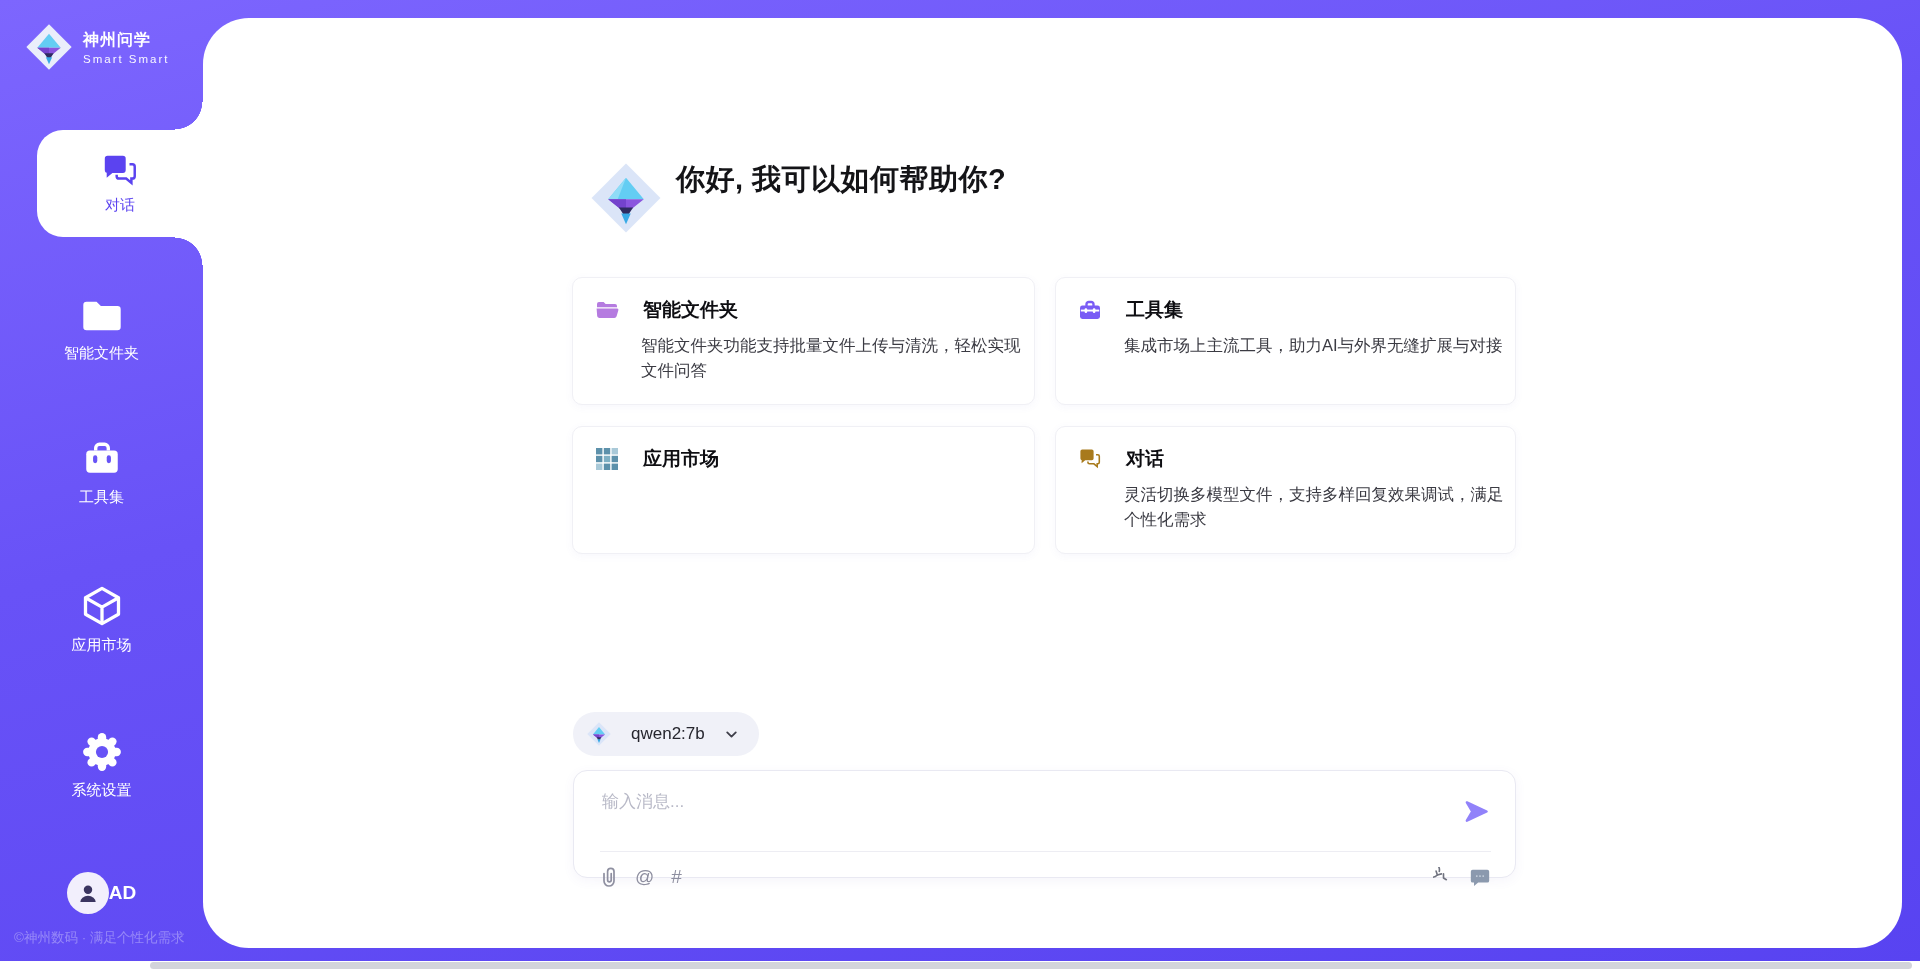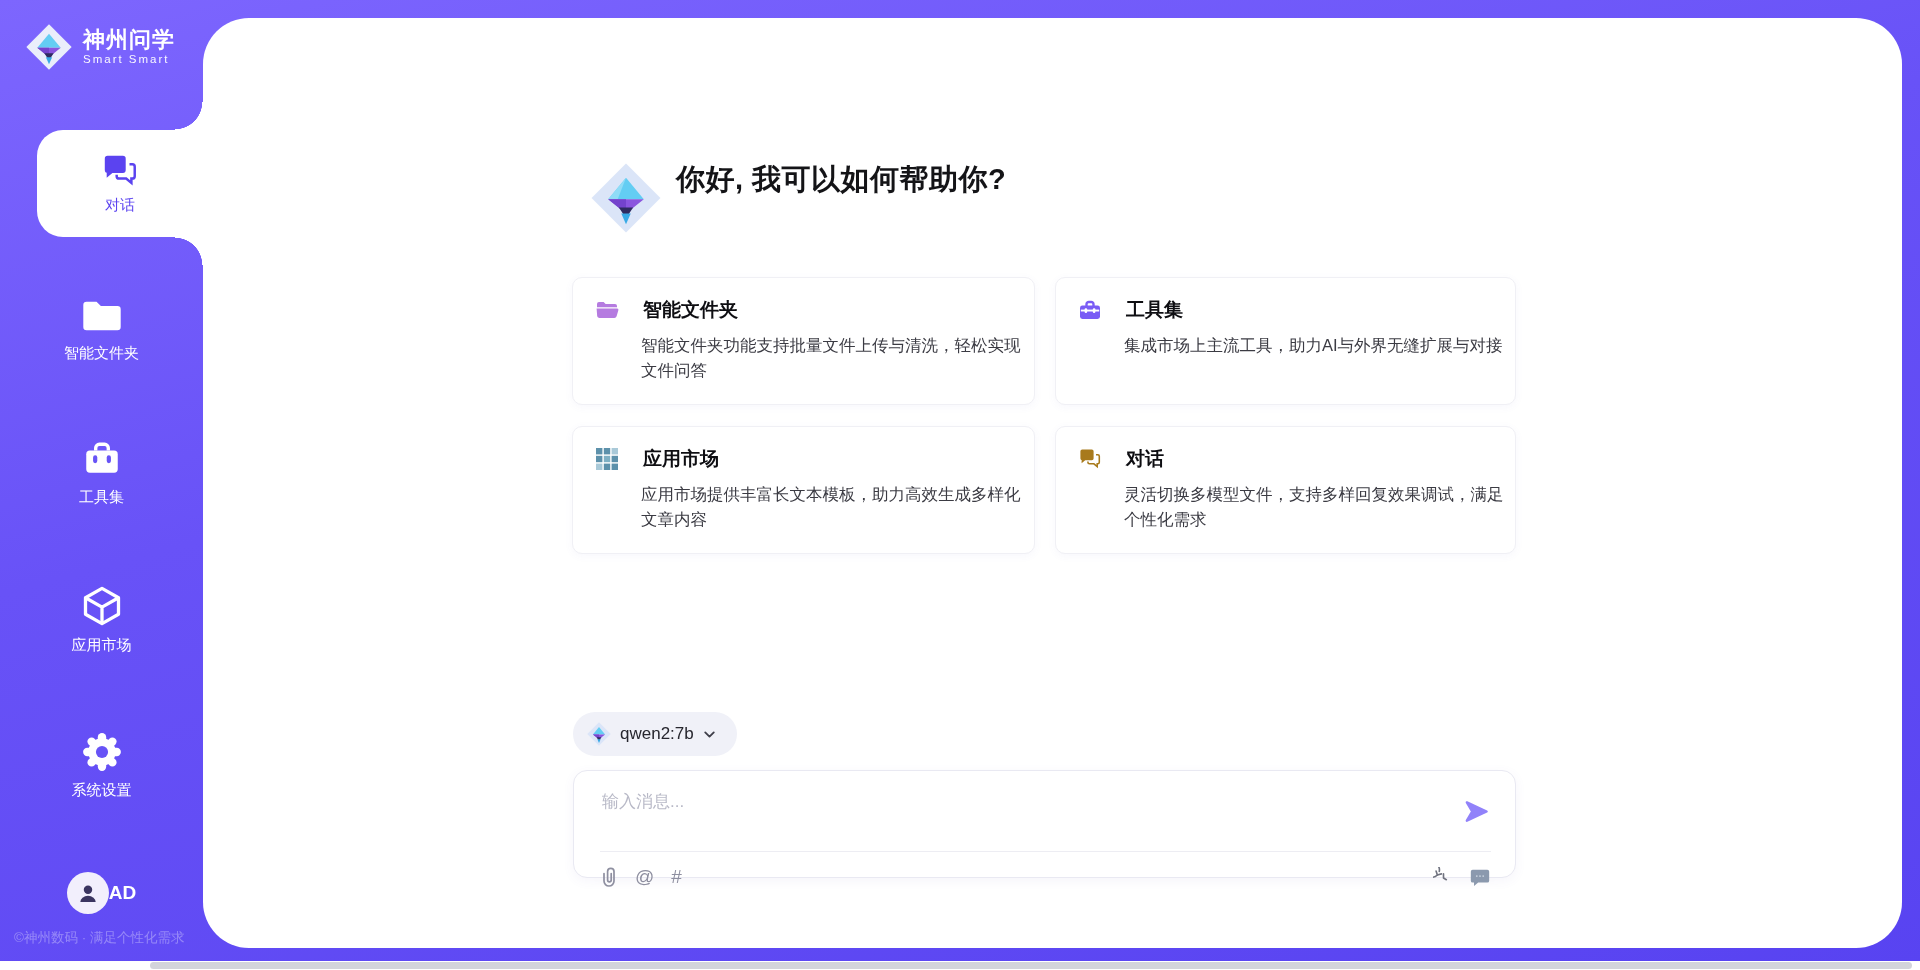--- a/index.html
+++ b/index.html
@@ -10,21 +10,21 @@
     -webkit-font-smoothing:antialiased;
   }
   
   .main-panel{
     position:absolute;left:203px;top:18px;width:1699px;height:930px;
     background:#fff;border-radius:46px;
   }
   
   .sidebar{position:absolute;left:0;top:0;width:203px;height:970px;}
   .brand{position:absolute;left:24px;top:22px;display:flex;align-items:center;gap:9px;}
-  .brand-name{color:#fff;font-size:22px;font-weight:700;letter-spacing:1px;line-height:22px;}
+  .brand-name{color:#fff;font-size:16px;font-weight:700;letter-spacing:1px;line-height:22px;}
   .brand-sub{color:rgba(255,255,255,.95);font-size:11.5px;letter-spacing:2px;margin-top:2px;}
   .nav-tab{
     position:absolute;left:37px;top:130px;width:166px;height:107px;background:#fff;
     border-radius:26px 0 0 26px;display:flex;flex-direction:column;align-items:center;
     justify-content:center;gap:6px;cursor:pointer;
   }
   .nav-tab::before{content:"";position:absolute;top:-28px;right:0;width:28px;height:28px;
     background:radial-gradient(circle 28px at 0 0,rgba(0,0,0,0) 27px,#fff 27.5px);}
   .nav-tab::after{content:"";position:absolute;bottom:-28px;right:0;width:28px;height:28px;
     background:radial-gradient(circle 28px at 0 100%,rgba(0,0,0,0) 27px,#fff 27.5px);}
@@ -45,21 +45,21 @@
   .cards{position:absolute;left:369px;top:259px;display:grid;
     grid-template-columns:463px 461px;column-gap:20px;row-gap:21px;}
   .card{height:128px;background:#fff;border:1px solid #f0f0f5;border-radius:10px;
     box-shadow:0 2px 8px rgba(100,90,190,.05);box-sizing:border-box;
     padding:19px 26px 0 22px;cursor:pointer;}
   .card-head{display:flex;align-items:center;gap:24px;}
   .card-title{font-size:19px;font-weight:700;color:#0e0e12;}
   .card-desc{margin:10px 0 0 46px;width:394px;font-size:16.5px;line-height:25px;color:#3b3b43;}
   
   .model-pill{position:absolute;left:370px;top:694px;height:44px;background:#f0f1f8;
-    border-radius:22px;display:flex;align-items:center;gap:8px;padding:0 20px 0 13px;
+    border-radius:22px;display:flex;align-items:center;gap:19px;padding:0 20px 0 13px;
     cursor:pointer;}
   .model-name{font-size:17px;color:#26262e;font-weight:500;}
   
   .composer{position:absolute;left:370px;top:752px;width:943px;height:108px;background:#fff;
     border:1px solid #e9e9f2;border-radius:14px;box-shadow:0 3px 12px rgba(100,90,190,.06);
     box-sizing:border-box;}
   .composer textarea{position:absolute;left:26px;top:17px;width:840px;height:54px;border:none;
     outline:none;resize:none;font-size:17px;color:#333;background:transparent;
     font-family:"Liberation Sans","DejaVu Sans",sans-serif;}
   .composer textarea::placeholder{color:#b8b9c7;}
@@ -135,21 +135,20 @@
             <rect x="1" y="8.8" width="6.4" height="6.4" fill="#5d91ab"></rect>
             <rect x="8.8" y="8.8" width="6.4" height="6.4" fill="#7fb0c4"></rect>
             <rect x="16.6" y="8.8" width="6.4" height="6.4" fill="#5d91ab"></rect>
             <rect x="1" y="16.6" width="6.4" height="6.4" fill="#a9c9d8"></rect>
             <rect x="8.8" y="16.6" width="6.4" height="6.4" fill="#5d91ab"></rect>
             <rect x="16.6" y="16.6" width="6.4" height="6.4" fill="#5d91ab"></rect>
           </svg>
         </span>
         <span class="card-title">应用市场</span>
       </div>
-      <div class="card-desc">应用市场提供丰富长文本模板，助力高效生成多样化文章内容</div>
     </div>
 
     <div class="card">
       <div class="card-head">
         <span style="line-height:0;">
           <svg width="24" height="24" viewBox="0 0 40 40">
             <path fill="#a87a1c" d="M4 7a3 3 0 0 1 3-3h16a3 3 0 0 1 3 3v12a3 3 0 0 1-3 3H12l-6 5v-5H7a3 3 0 0 1-3-3z"></path>
             <path fill="none" stroke="#a87a1c" stroke-width="2.6" d="M30 13h3a2.5 2.5 0 0 1 2.5 2.5v10A2.5 2.5 0 0 1 33 28h-1v4.5L26.5 28H19a2.5 2.5 0 0 1-2.5-2.5V24"></path>
           </svg>
         </span>

